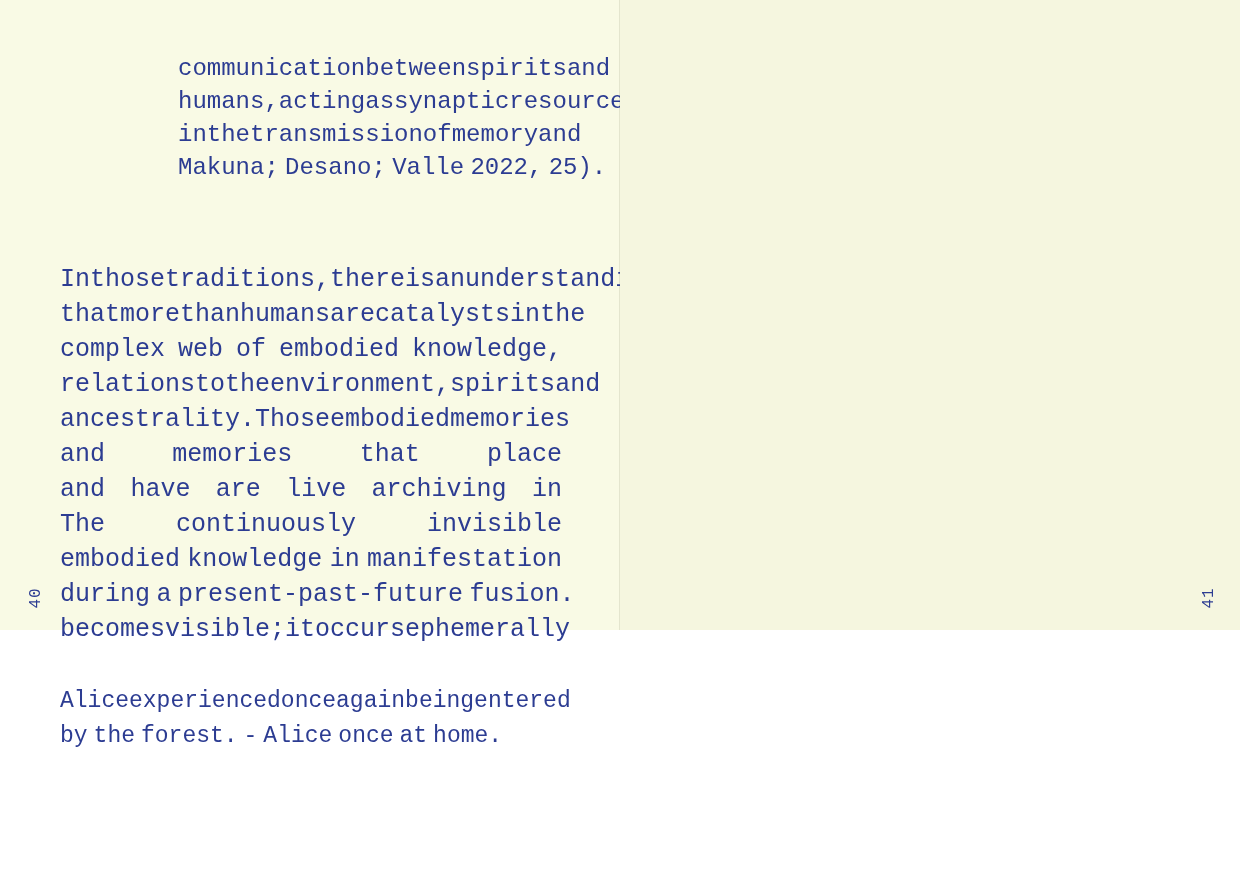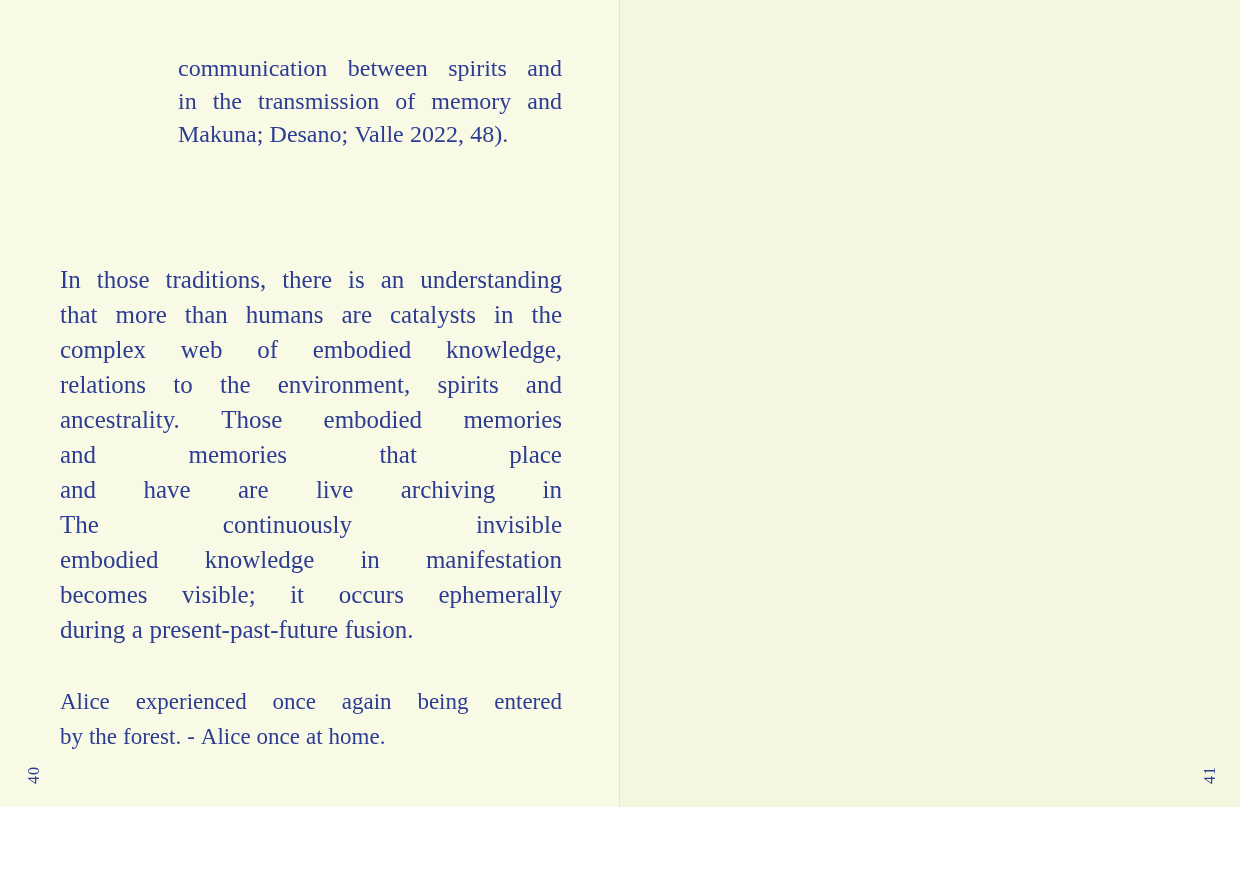--- a/index.html
+++ b/index.html
@@ -11,22 +11,23 @@
     font-family: "Liberation Serif", serif;
   }
   .spread {
     display: flex;
     width: 1240px;
     height: 874px;
   }
   .page {
     position: relative;
     width: 620px;
-    height: 807px;
+    height: 630px;
     box-sizing: border-box;
+    font-family: Liberation Mono, monospace;
   }
   .page-left {
     background: #f9fae5;
     border-right: 1px solid #e4e5ce;
   }
   .page-right {
     background: #f5f6df;
   }
   .textcol {
     position: absolute;
@@ -81,35 +82,36 @@
     bottom: 23px;
   }
 </style>
 </head>
 <body>
 
 <div class="spread">
   <div class="page page-left">
     <div class="textcol quote">
         <div class="line"><span>communication</span><span>between</span><span>spirits</span><span>and</span></div>
+        <div class="line"><span>humans,</span><span>acting</span><span>as</span><span>synaptic</span><span>resources</span></div>
         <div class="line"><span>in</span><span>the</span><span>transmission</span><span>of</span><span>memory</span><span>and</span></div>
-        <div class="line last"><span>Makuna;</span><span>Desano;</span><span>Valle</span><span>2022,</span><span>48).</span></div>
+        <div class="line last"><span>Makuna;</span><span>Desano;</span><span>Valle</span><span>2022,</span><span>25).</span></div>
       </div>
     <div class="textcol p1">
         <div class="line"><span>In</span><span>those</span><span>traditions,</span><span>there</span><span>is</span><span>an</span><span>understanding</span></div>
         <div class="line"><span>that</span><span>more</span><span>than</span><span>humans</span><span>are</span><span>catalysts</span><span>in</span><span>the</span></div>
         <div class="line"><span>complex</span><span>web</span><span>of</span><span>embodied</span><span>knowledge,</span></div>
         <div class="line"><span>relations</span><span>to</span><span>the</span><span>environment,</span><span>spirits</span><span>and</span></div>
         <div class="line"><span>ancestrality.</span><span>Those</span><span>embodied</span><span>memories</span></div>
         <div class="line"><span>and</span><span>memories</span><span>that</span><span>place</span></div>
         <div class="line"><span>and</span><span>have</span><span>are</span><span>live</span><span>archiving</span><span>in</span></div>
         <div class="line"><span>The</span><span>continuously</span><span>invisible</span></div>
         <div class="line"><span>embodied</span><span>knowledge</span><span>in</span><span>manifestation</span></div>
+        <div class="line last"><span>during</span><span>a</span><span>present-past-future</span><span>fusion.</span></div>
         <div class="line"><span>becomes</span><span>visible;</span><span>it</span><span>occurs</span><span>ephemerally</span></div>
-        <div class="line last"><span>during</span><span>a</span><span>present-past-future</span><span>fusion.</span></div>
       </div>
     <div class="textcol p2">
         <div class="line"><span>Alice</span><span>experienced</span><span>once</span><span>again</span><span>being</span><span>entered</span></div>
         <div class="line last"><span>by</span><span>the</span><span>forest.</span><span>-</span><span>Alice</span><span>once</span><span>at</span><span>home.</span></div>
       </div>
     <div class="pagenum pagenum-left">40</div>
   </div>
   <div class="page page-right">
     <div class="pagenum pagenum-right">41</div>
   </div>

